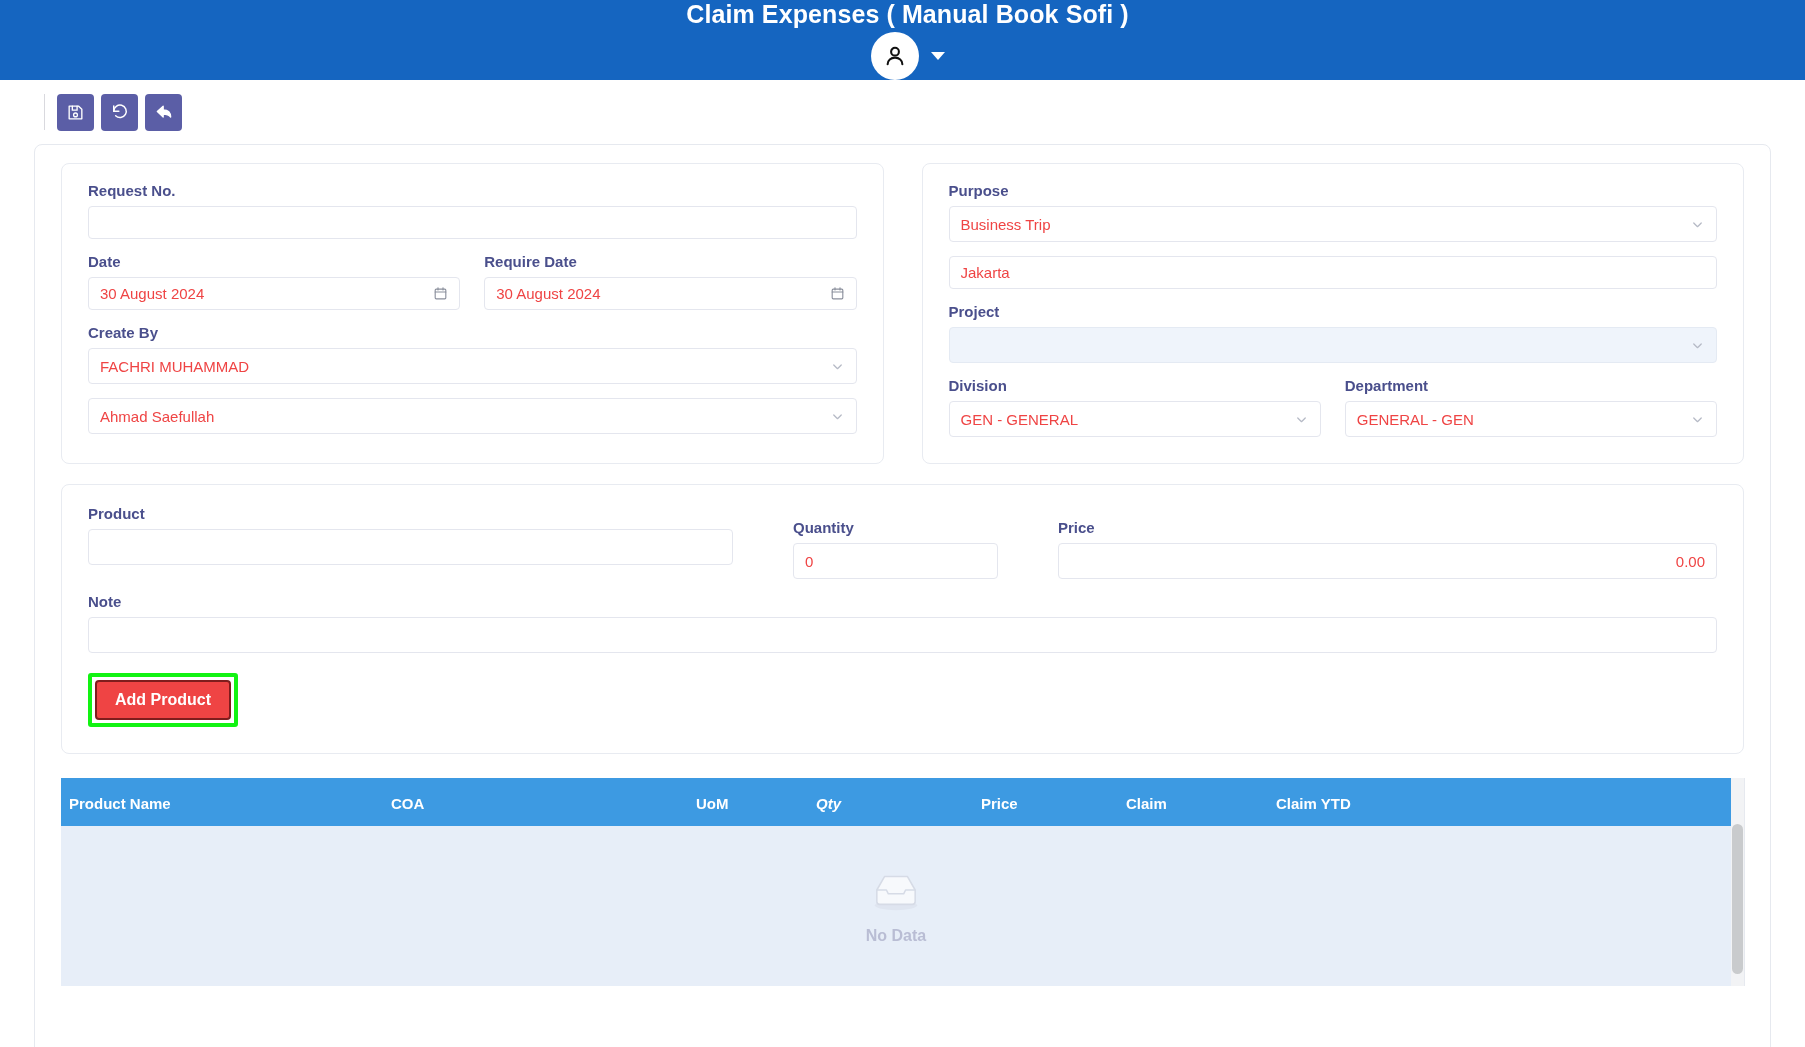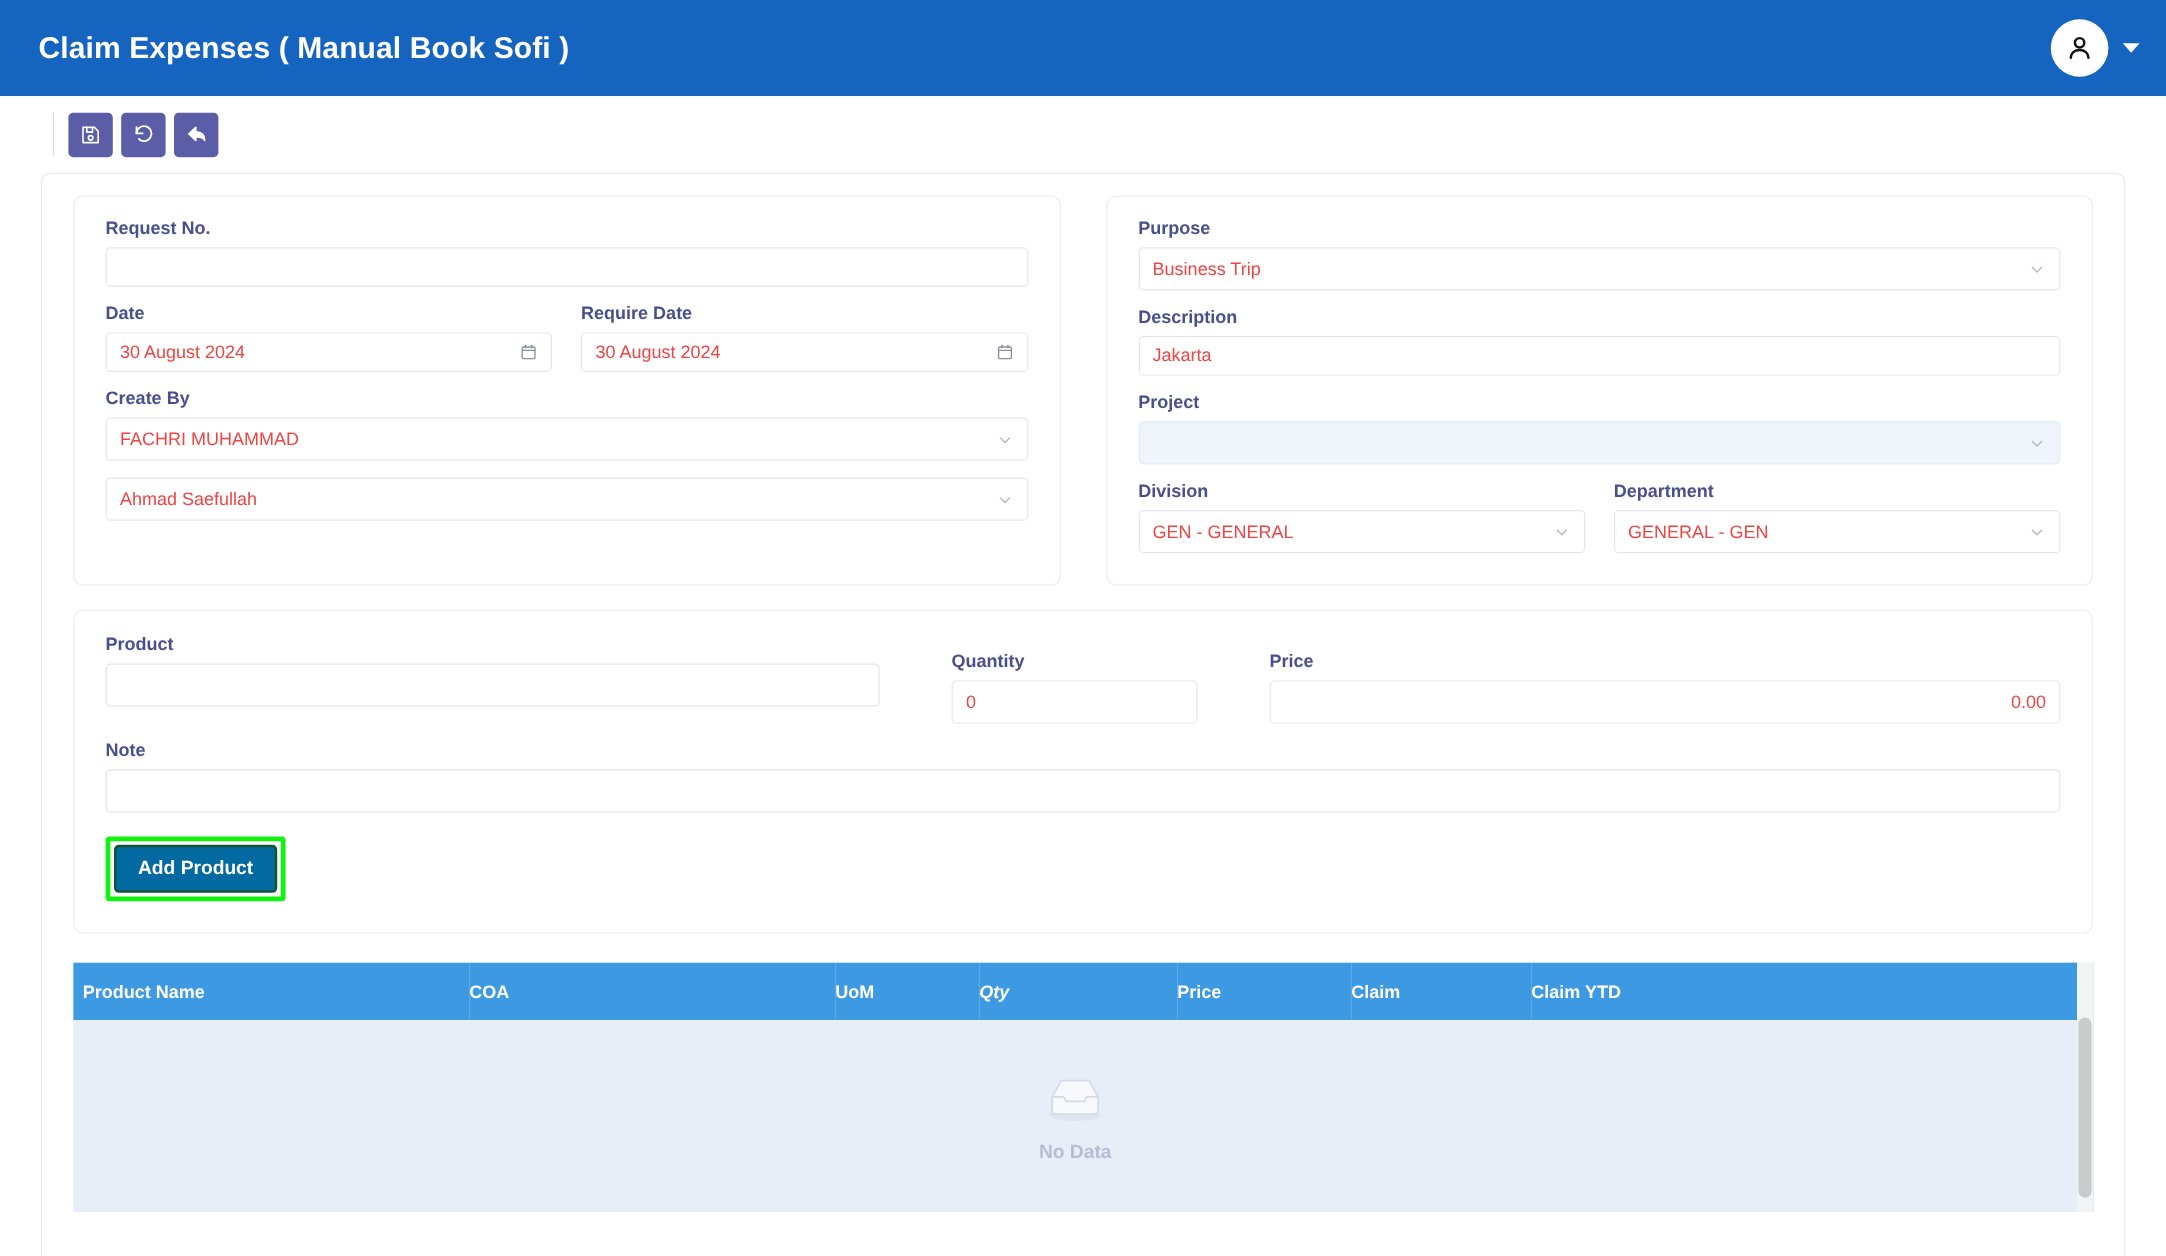--- a/index.html
+++ b/index.html
@@ -11,20 +11,21 @@
   }
 
   
   .appbar {
     height: 80px;
     background: #1565C0;
     display: flex;
     align-items: center;
     justify-content: space-between;
     padding: 0 22px 0 32px;
+    flex-direction: column;
   }
   .appbar-title {
     color: #ffffff;
     font-size: 25px;
     font-weight: bold;
     letter-spacing: .1px;
   }
   .appbar-right { display: flex; align-items: center; gap: 12px; }
   .avatar {
     width: 48px; height: 48px; border-radius: 50%;
@@ -123,23 +124,23 @@
   .note-field { margin-top: 14px; }
 
   .add-wrap {
     margin-top: 20px;
     display: inline-block;
     border: 4px solid #12F312;
     padding: 3px;
     border-radius: 3px;
   }
   .add-btn {
-    background: #0369a1;
+    background: #ef4444;
     color: #ffffff;
-    border: 2px solid #14532d;
+    border: 2px solid #7f1d1d;
     border-radius: 4px;
     font-size: 16px;
     font-weight: bold;
     font-family: "Liberation Sans", sans-serif;
     padding: 9px 18px;
     cursor: pointer;
   }
 
   
   .table-wrap {
@@ -322,21 +323,20 @@
           <span class="val">Business Trip</span>
           <span class="adorn chev-icon">
             <svg width="15" height="15" viewBox="0 0 24 24" fill="none" stroke="#b6bac6" stroke-width="2" stroke-linecap="round" stroke-linejoin="round">
                 <polyline points="6,9.5 12,15.5 18,9.5"></polyline>
               </svg>
           </span>
         </div>
       </div>
 
       <div class="field">
-        <label class="flabel">Description</label>
         <div class="fbox">
           <span class="val">Jakarta</span>
         </div>
       </div>
 
       <div class="field">
         <label class="flabel">Project</label>
         <div class="fbox tall disabled">
           <span class="val"></span>
           <span class="adorn chev-icon">

